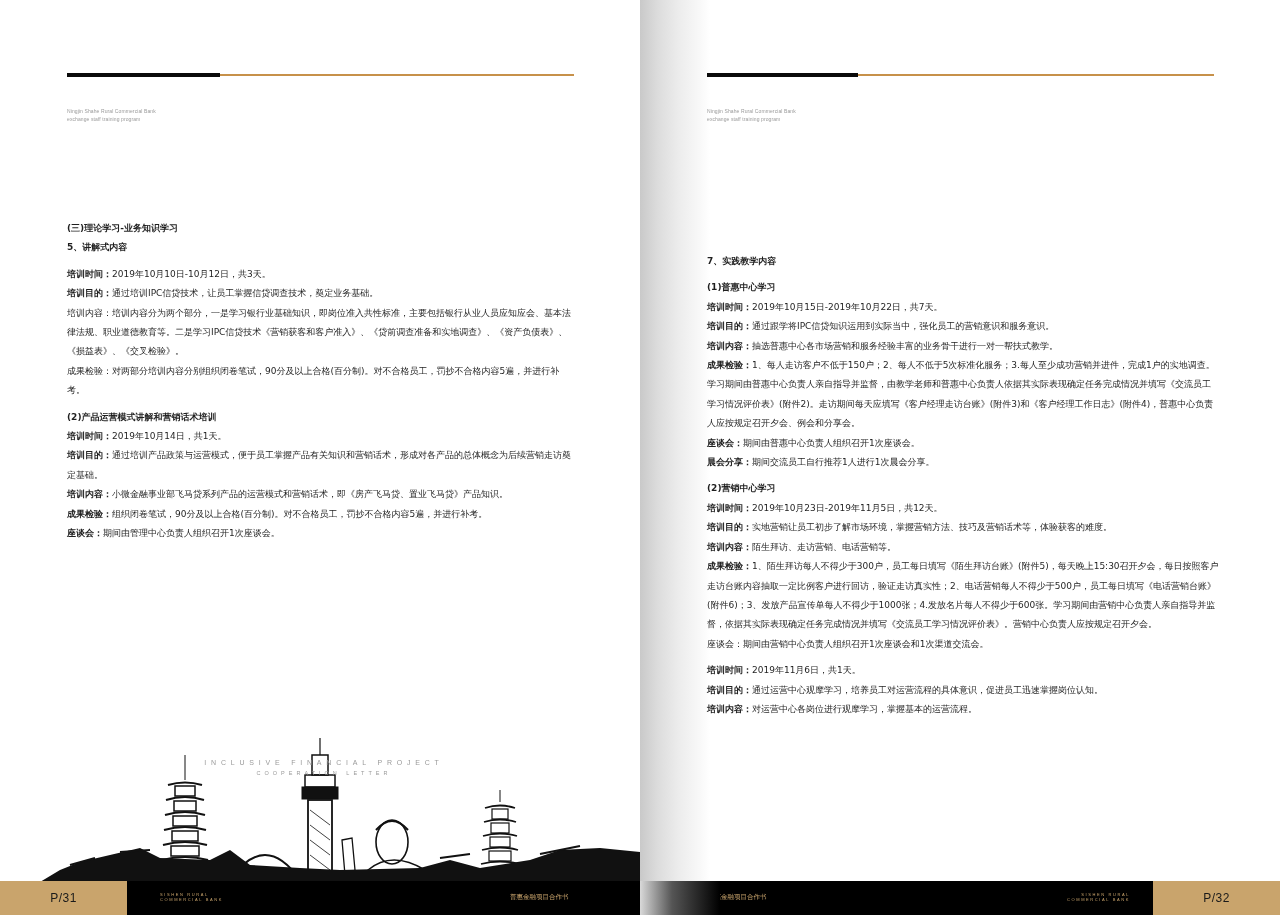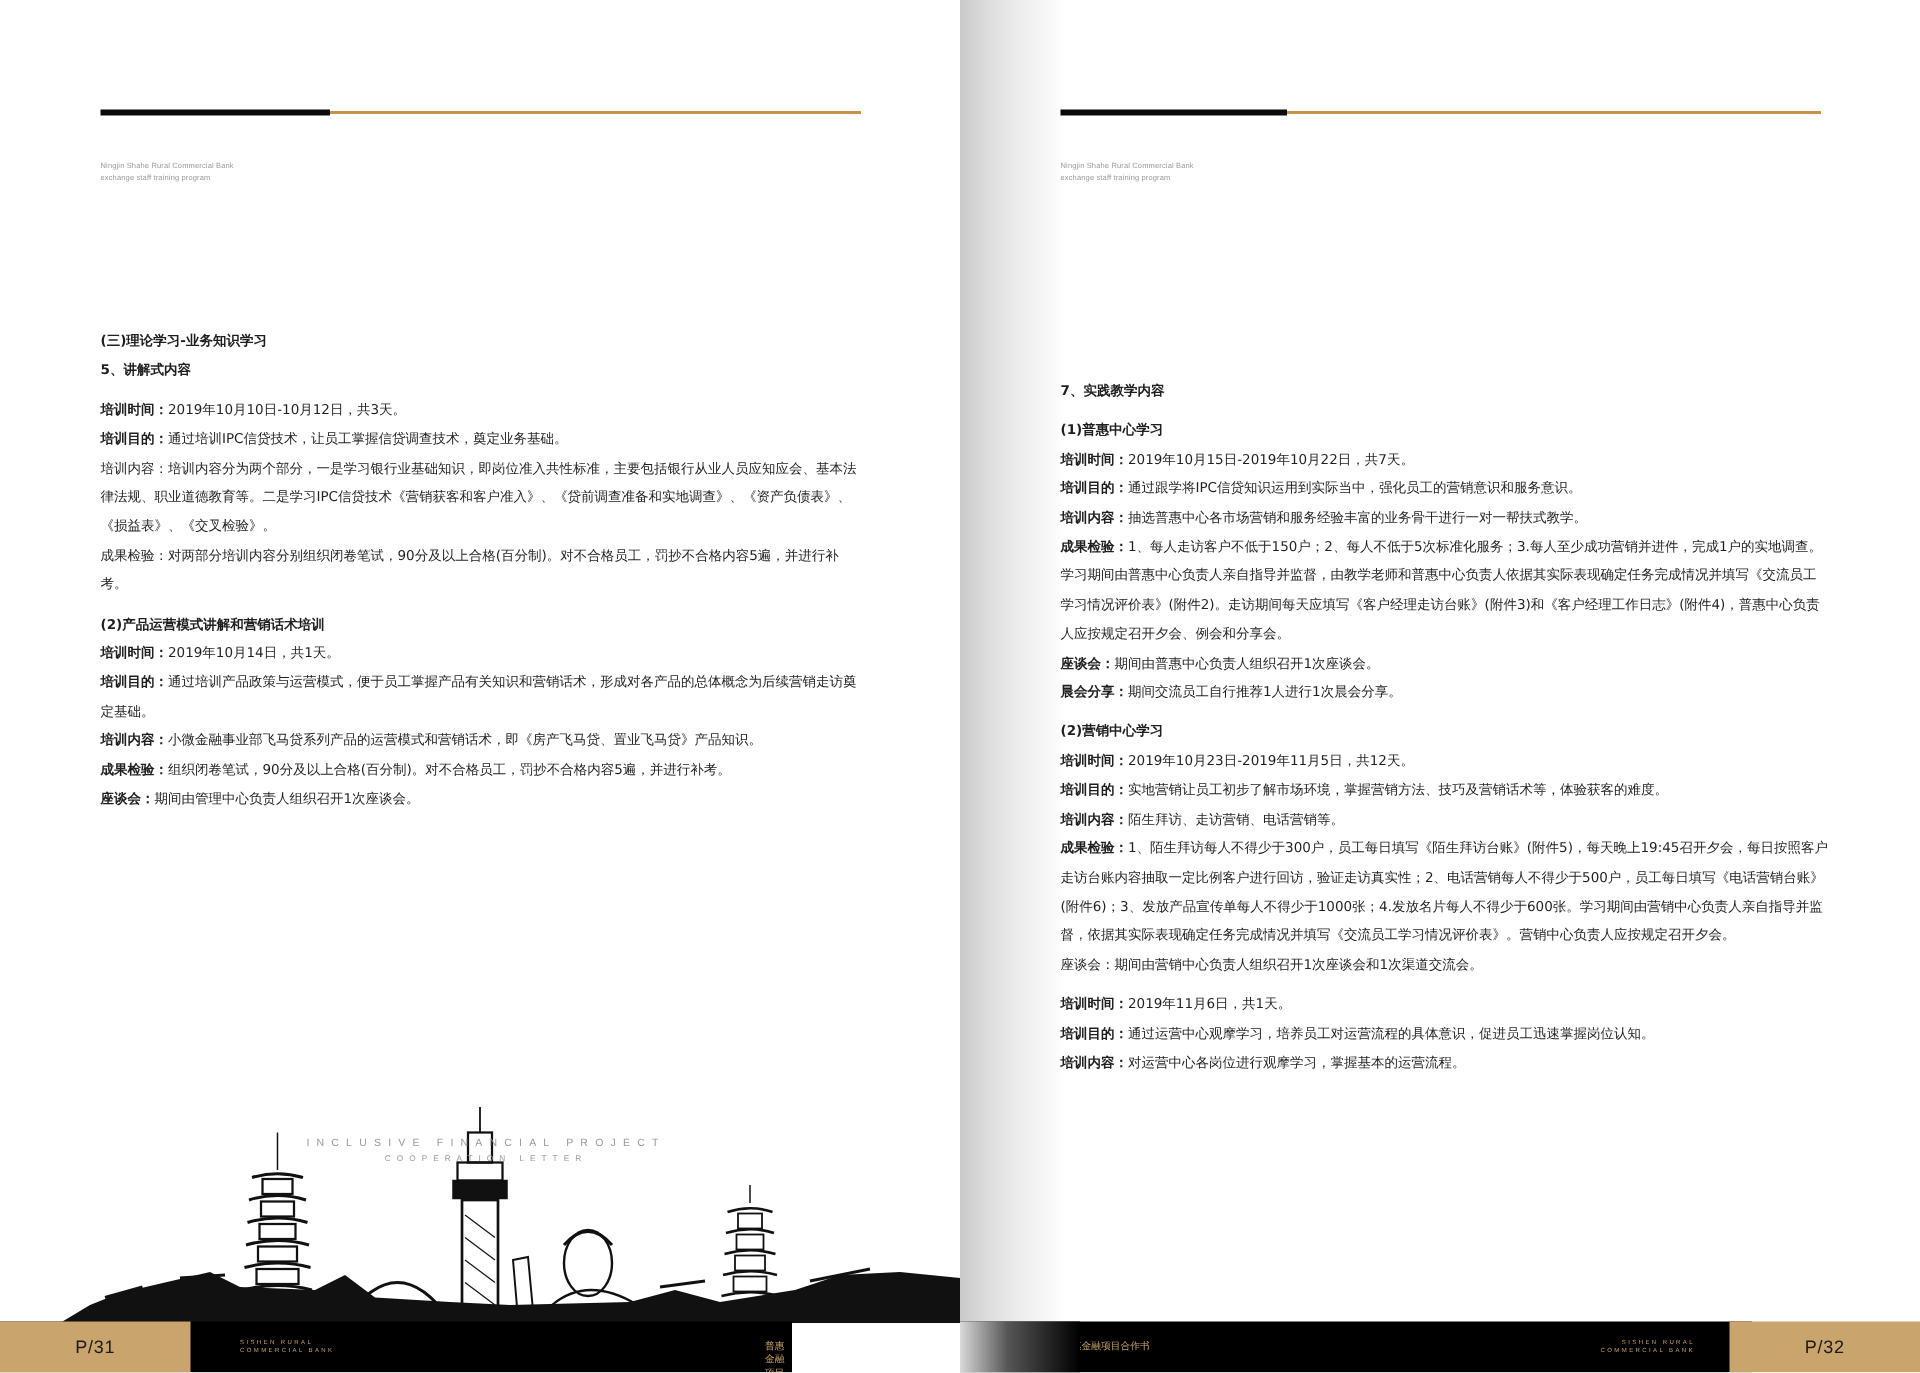--- a/index.html
+++ b/index.html
@@ -20,21 +20,21 @@
     .rule .gold { position: absolute; top: 1px; height: 2px; background: #c7914a; }
 
     .brand-eng { position: absolute; top: 107px; font-family: "Liberation Sans", sans-serif; font-size: 5px; line-height: 8px; color: #9a9a9a; letter-spacing: 0.1px; }
 
     .content { position: absolute; font-size: 9px; line-height: 19.4px; color: #1f1f1f; }
     .content p { margin: 0; }
     .content .h { font-weight: bold; }
     .content .gap { height: 7px; }
     .content b { font-weight: bold; }
 
-    .footer { position: absolute; top: 881px; height: 34px; width: 528px; background: #000000; }
+    .footer { position: absolute; top: 881px; height: 34px; width: 640px; background: #000000; }
     .pnum { position: absolute; top: 0; height: 34px; width: 127px; background: #c9a46c; color: #1a1a1a; font-family: "Liberation Sans", sans-serif; font-size: 12px; display: flex; align-items: center; justify-content: center; letter-spacing: 0.5px; }
     .bank-tag { position: absolute; top: 11px; font-family: "Liberation Sans", sans-serif; font-size: 4px; line-height: 5px; letter-spacing: 1.6px; color: #c9a46c; }
     .proj-tag { position: absolute; top: 12px; font-size: 6.5px; color: #c9a46c; }
 
     .skyline { position: absolute; left: 0; top: 730px; width: 640px; height: 152px; }
     .watermark { position: absolute; left: 0; width: 640px; text-align: center; font-family: "Liberation Sans", sans-serif; color: #9a9a9a; }
     .wm1 { top: 759px; font-size: 7px; letter-spacing: 4.8px; padding-left: 8px; }
     .wm2 { top: 770px; font-size: 5.5px; letter-spacing: 4px; padding-left: 8px; }
 
     .right-fade { position: absolute; left: 640px; top: 881px; width: 80px; height: 34px; background: linear-gradient(to right, #d9d9d9 0%, #555 40%, #000 100%); }
@@ -153,21 +153,21 @@
       <p><b>培训目的：</b><span>通过跟学将IPC信贷知识运用到实际当中，强化员工的营销意识和服务意识。</span></p>
       <p><b>培训内容：</b><span>抽选普惠中心各市场营销和服务经验丰富的业务骨干进行一对一帮扶式教学。</span></p>
       <p><b>成果检验：</b><span>1、每人走访客户不低于150户；2、每人不低于5次标准化服务；3.每人至少成功营销并进件，完成1户的实地调查。学习期间由普惠中心负责人亲自指导并监督，由教学老师和普惠中心负责人依据其实际表现确定任务完成情况并填写《交流员工学习情况评价表》(附件2)。走访期间每天应填写《客户经理走访台账》(附件3)和《客户经理工作日志》(附件4)，普惠中心负责人应按规定召开夕会、例会和分享会。</span></p>
       <p><b>座谈会：</b><span>期间由普惠中心负责人组织召开1次座谈会。</span></p>
       <p><b>晨会分享：</b><span>期间交流员工自行推荐1人进行1次晨会分享。</span></p>
       <div class="gap"></div>
       <p class="h">(2)营销中心学习</p>
       <p><b>培训时间：</b><span>2019年10月23日-2019年11月5日，共12天。</span></p>
       <p><b>培训目的：</b><span>实地营销让员工初步了解市场环境，掌握营销方法、技巧及营销话术等，体验获客的难度。</span></p>
       <p><b>培训内容：</b><span>陌生拜访、走访营销、电话营销等。</span></p>
-      <p><b>成果检验：</b><span>1、陌生拜访每人不得少于300户，员工每日填写《陌生拜访台账》(附件5)，每天晚上19:45召开夕会，每日按照客户走访台账内容抽取一定比例客户进行回访，验证走访真实性；2、电话营销每人不得少于500户，员工每日填写《电话营销台账》(附件6)；3、发放产品宣传单每人不得少于1000张；4.发放名片每人不得少于600张。学习期间由营销中心负责人亲自指导并监督，依据其实际表现确定任务完成情况并填写《交流员工学习情况评价表》。营销中心负责人应按规定召开夕会。</span></p>
+      <p><b>成果检验：</b><span>1、陌生拜访每人不得少于300户，员工每日填写《陌生拜访台账》(附件5)，每天晚上15:30召开夕会，每日按照客户走访台账内容抽取一定比例客户进行回访，验证走访真实性；2、电话营销每人不得少于500户，员工每日填写《电话营销台账》(附件6)；3、发放产品宣传单每人不得少于1000张；4.发放名片每人不得少于600张。学习期间由营销中心负责人亲自指导并监督，依据其实际表现确定任务完成情况并填写《交流员工学习情况评价表》。营销中心负责人应按规定召开夕会。</span></p>
       <p><span>座谈会：</span><span>期间由营销中心负责人组织召开1次座谈会和1次渠道交流会。</span></p>
       <div class="gap"></div>
       <p><b>培训时间：</b><span>2019年11月6日，共1天。</span></p>
       <p><b>培训目的：</b><span>通过运营中心观摩学习，培养员工对运营流程的具体意识，促进员工迅速掌握岗位认知。</span></p>
       <p><b>培训内容：</b><span>对运营中心各岗位进行观摩学习，掌握基本的运营流程。</span></p>
     </div>
 
     <div class="footer" style="left:0;">
       <div class="proj-tag" style="left:68px;">普惠金融项目合作书</div>
       <div class="bank-tag" style="left:420px;text-align:right;width:70px;">

